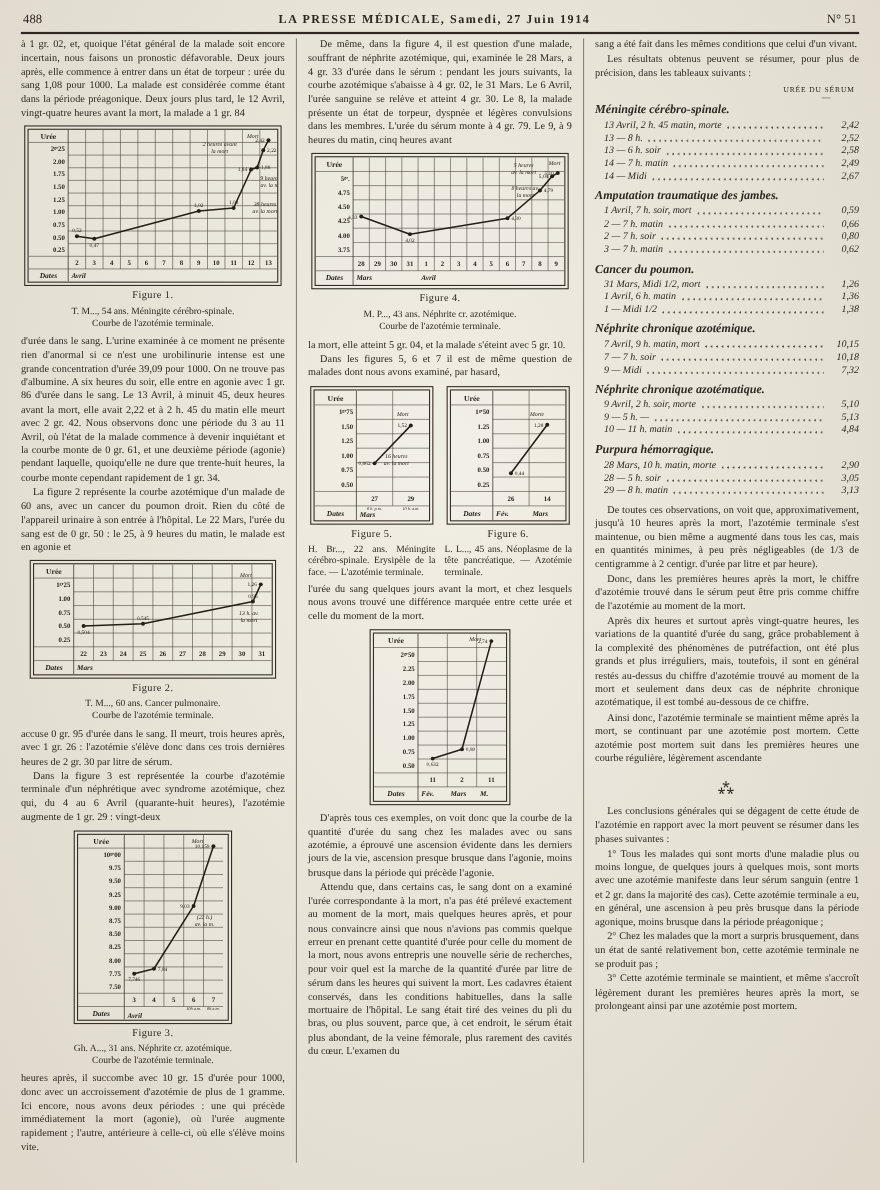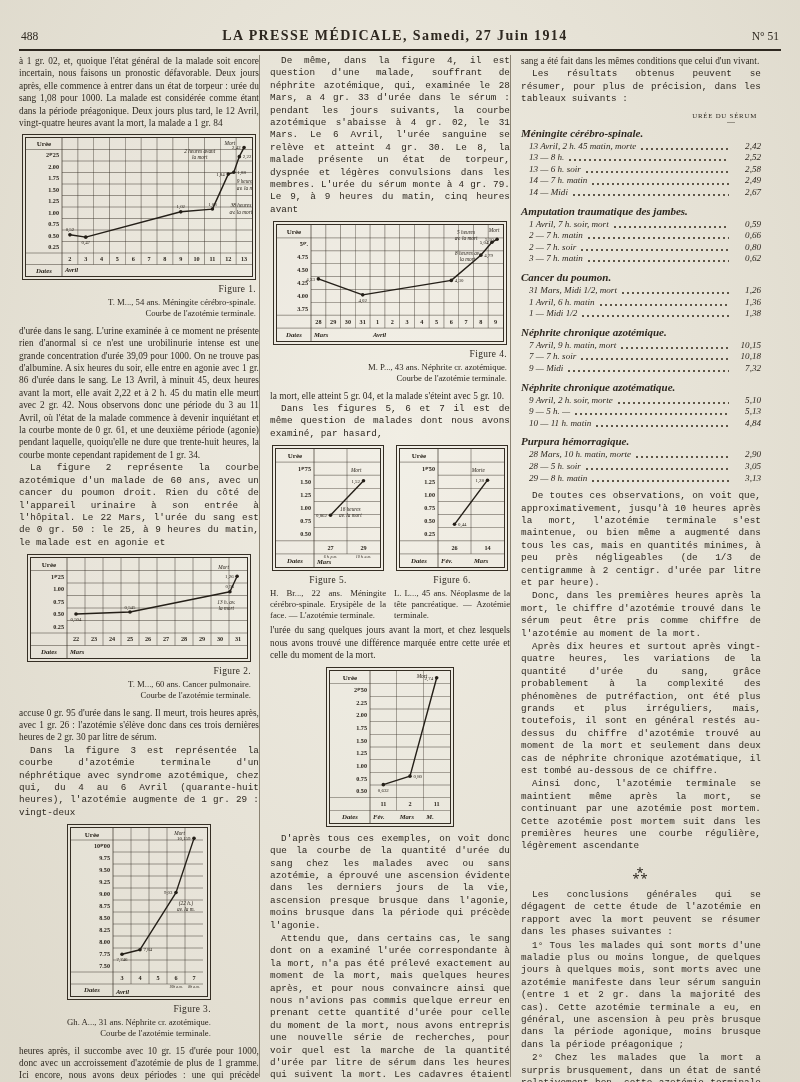--- a/index.html
+++ b/index.html
@@ -16,35 +16,35 @@
     box-sizing:border-box;
     padding:8px 19px 0 19px;
   }
   .masthead{
     display:flex;align-items:baseline;justify-content:space-between;
     border-bottom:2.2px solid #2e2820;
     padding:4px 2px 5px 2px;
     gap:46px;
   }
   .pageno{font-size:11.5px;}
-  .journal-title{font-size:14px;font-weight:bold;letter-spacing:1.4px;margin-top:16px;}
+  .journal-title{font-size:11px;font-weight:bold;letter-spacing:1.4px;}
   .issueno{font-size:11.5px;}
   .columns{display:flex;height:1022px;margin-top:4px;}
   .col{width:240px;}
-  .col.c1,.col.c2{border-right:1px solid #8a8272;margin-right:10px;}
+  .col.c1,.col.c2{padding-right:10px;border-right:1px solid #8a8272;margin-right:10px;}
   p.para{
     font-size:9.3px;line-height:12.4px;margin:0 0 1px 0;
     text-align:justify;letter-spacing:.05px;
   }
-  p.para.ind{text-indent:11px;font-family:Liberation Mono, monospace;}
+  p.para.ind{text-indent:11px;}
   
   .figwrap{margin:5px auto 6px auto;display:block;width:max-content;max-width:100%;}
   .figbox{border:1.8px solid #352e24;padding:2px;background:rgba(255,255,255,.12);}
   .figbox-inner{border:1px solid #352e24;line-height:0;}
-  .figcap{text-align:right;font-size:8.7px;line-height:10.8px;margin-top:4px;}
+  .figcap{text-align:center;font-size:8.7px;line-height:10.8px;margin-top:4px;}
   .figcap .ft{font-size:9.4px;margin-bottom:2px;letter-spacing:.4px;}
   .figrow{display:flex;justify-content:space-between;margin:5px 0 4px 0;}
   .figrow .figitem{width:116px;}
   .figrow .figwrap{margin:0 auto 4px auto;}
   .figrow .figcap{text-align:justify;}
   .figrow .figcap .ft{text-align:center;}
   
   .uree-hdr{text-align:right;font-size:6.8px;letter-spacing:.8px;margin:6px 4px 0 0;}
   .uree-dash{text-align:right;font-size:8px;margin:0 26px 2px 0;line-height:5px;}
   .tgroup{margin:3px 0 6px 0;}
@@ -632,15 +632,16 @@
           </div>
         </div>
       <p class="para ind">De toutes ces observations, on voit que, approximativement, jusqu'à 10 heures après la mort, l'azotémie terminale s'est maintenue, ou bien même a augmenté dans tous les cas, mais en quantités minimes, à peu près négligeables (de 1/3 de centigramme à 2 centigr. d'urée par litre et par heure).</p>
       <p class="para ind">Donc, dans les premières heures après la mort, le chiffre d'azotémie trouvé dans le sérum peut être pris comme chiffre de l'azotémie au moment de la mort.</p>
       <p class="para ind">Après dix heures et surtout après vingt-quatre heures, les variations de la quantité d'urée du sang, grâce probablement à la complexité des phénomènes de putréfaction, ont été plus grands et plus irréguliers, mais, toutefois, il sont en général restés au-dessus du chiffre d'azotémie trouvé au moment de la mort et seulement dans deux cas de néphrite chronique azotématique, il est tombé au-dessous de ce chiffre.</p>
       <p class="para ind">Ainsi donc, l'azotémie terminale se maintient même après la mort, se continuant par une azotémie post mortem. Cette azotémie post mortem suit dans les premières heures une courbe régulière, légèrement ascendante</p>
       <div class="separator">⁂</div>
       <p class="para ind">Les conclusions générales qui se dégagent de cette étude de l'azotémie en rapport avec la mort peuvent se résumer dans les phases suivantes :</p>
       <p class="para ind">1° Tous les malades qui sont morts d'une maladie plus ou moins longue, de quelques jours à quelques mois, sont morts avec une azotémie manifeste dans leur sérum sanguin (entre 1 et 2 gr. dans la majorité des cas). Cette azotémie terminale a eu, en général, une ascension à peu près brusque dans la période agonique, moins brusque dans la période préagonique ;</p>
       <p class="para ind">2° Chez les malades que la mort a surpris brusquement, dans un état de santé relativement bon, cette azotémie terminale ne se produit pas ;</p>
+      <p class="para ind">3° Cette azotémie terminale se maintient, et même s'accroît légèrement durant les premières heures après la mort, se prolongeant ainsi par une azotémie post mortem.</p>
     </div>
   </div>
 </div>
 
 </body></html>

